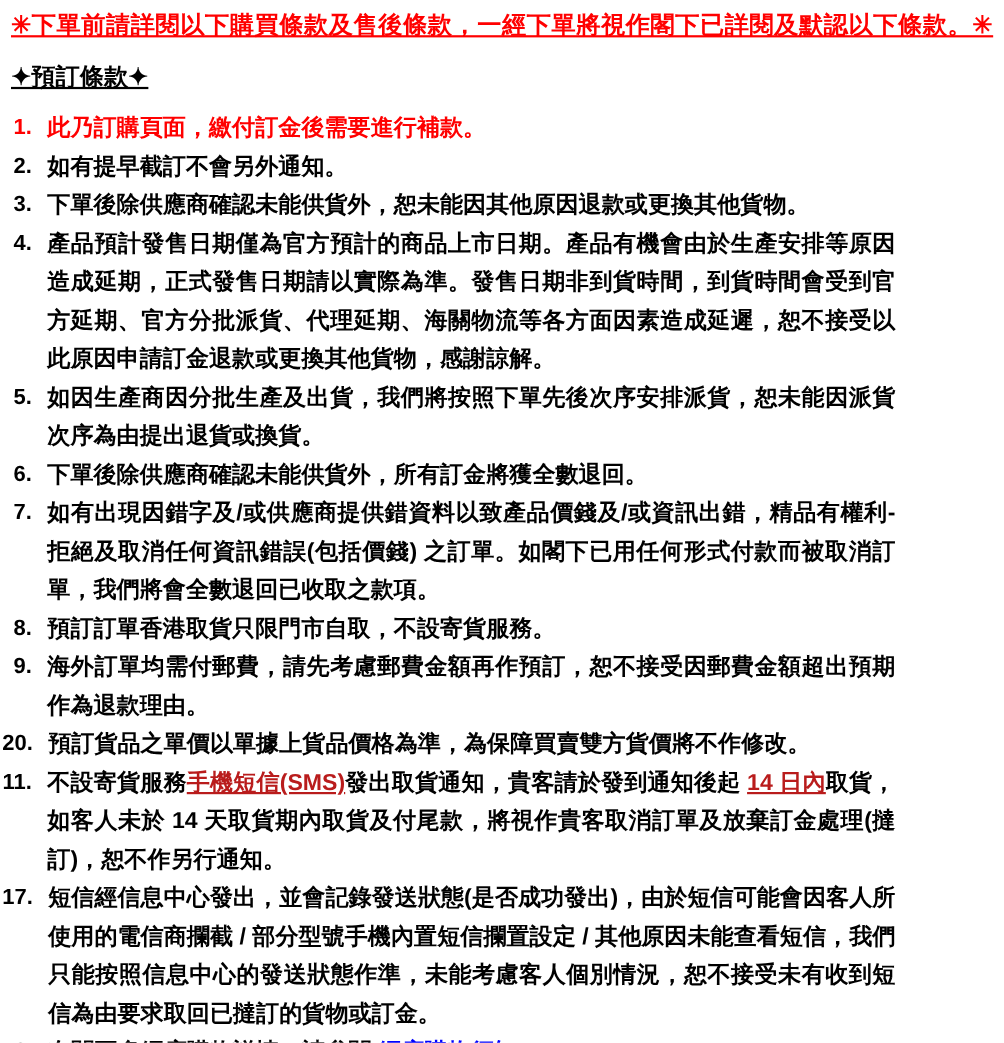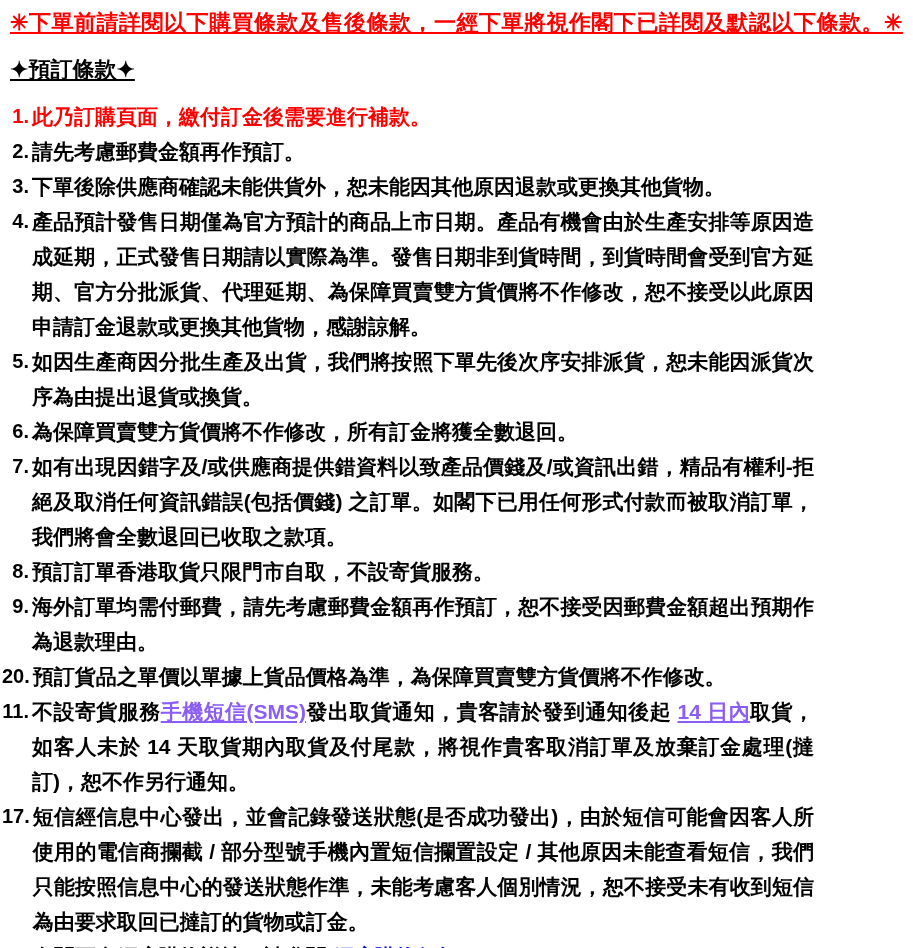--- a/index.html
+++ b/index.html
@@ -46,24 +46,25 @@
     flex: 0 0 27px;
     text-align: right;
     margin-right: 3px;
     font-size: 20px;
     line-height: 35px;
     white-space: nowrap;
   }
   .term .txt {
     flex: 1 1 auto;
     text-align: justify;
+    margin-left: 11px;
   }
   .term.red { color: #ff0000; }
   .seg-red-underline {
-    color: #8b5cf6;
+    color: #b91c1c;
     text-decoration: underline;
   }
   a.shop-link {
     color: #0000ff;
     text-decoration: underline;
     cursor: pointer;
   }
 </style>
 </head>
 <body>
@@ -76,41 +77,41 @@
   </div>
 
   <div class="terms">
   <div class="term red">
     <span class="num">1.</span>
     <span class="txt"><span>此乃訂購頁面，繳付訂金後需要進行補款。</span></span>
   </div>
 
   <div class="term">
     <span class="num">2.</span>
-    <span class="txt"><span>請先考慮郵費金額再作預訂。</span></span>
+    <span class="txt"><span>如有提早截訂不會另外通知。</span></span>
   </div>
 
   <div class="term">
     <span class="num">3.</span>
     <span class="txt"><span>下單後除供應商確認未能供貨外，恕未能因其他原因退款或更換其他貨物。</span></span>
   </div>
 
   <div class="term">
     <span class="num">4.</span>
-    <span class="txt"><span>產品預計發售日期僅為官方預計的商品上市日期。產品有機會由於生產安排等原因造成延期，正式發售日期請以實際為準。發售日期非到貨時間，到貨時間會受到官方延期、官方分批派貨、代理延期、為保障買賣雙方貨價將不作修改，恕不接受以此原因申請訂金退款或更換其他貨物，感謝諒解。</span></span>
+    <span class="txt"><span>產品預計發售日期僅為官方預計的商品上市日期。產品有機會由於生產安排等原因造成延期，正式發售日期請以實際為準。發售日期非到貨時間，到貨時間會受到官方延期、官方分批派貨、代理延期、海關物流等各方面因素造成延遲，恕不接受以此原因申請訂金退款或更換其他貨物，感謝諒解。</span></span>
   </div>
 
   <div class="term">
     <span class="num">5.</span>
     <span class="txt"><span>如因生產商因分批生產及出貨，我們將按照下單先後次序安排派貨，恕未能因派貨次序為由提出退貨或換貨。</span></span>
   </div>
 
   <div class="term">
     <span class="num">6.</span>
-    <span class="txt"><span>為保障買賣雙方貨價將不作修改，所有訂金將獲全數退回。</span></span>
+    <span class="txt"><span>下單後除供應商確認未能供貨外，所有訂金將獲全數退回。</span></span>
   </div>
 
   <div class="term">
     <span class="num">7.</span>
     <span class="txt"><span>如有出現因錯字及/或供應商提供錯資料以致產品價錢及/或資訊出錯，精品有權利-拒絕及取消任何資訊錯誤(包括價錢) 之訂單。如閣下已用任何形式付款而被取消訂單，我們將會全數退回已收取之款項。</span></span>
   </div>
 
   <div class="term">
     <span class="num">8.</span>
     <span class="txt"><span>預訂訂單香港取貨只限門市自取，不設寄貨服務。</span></span>

